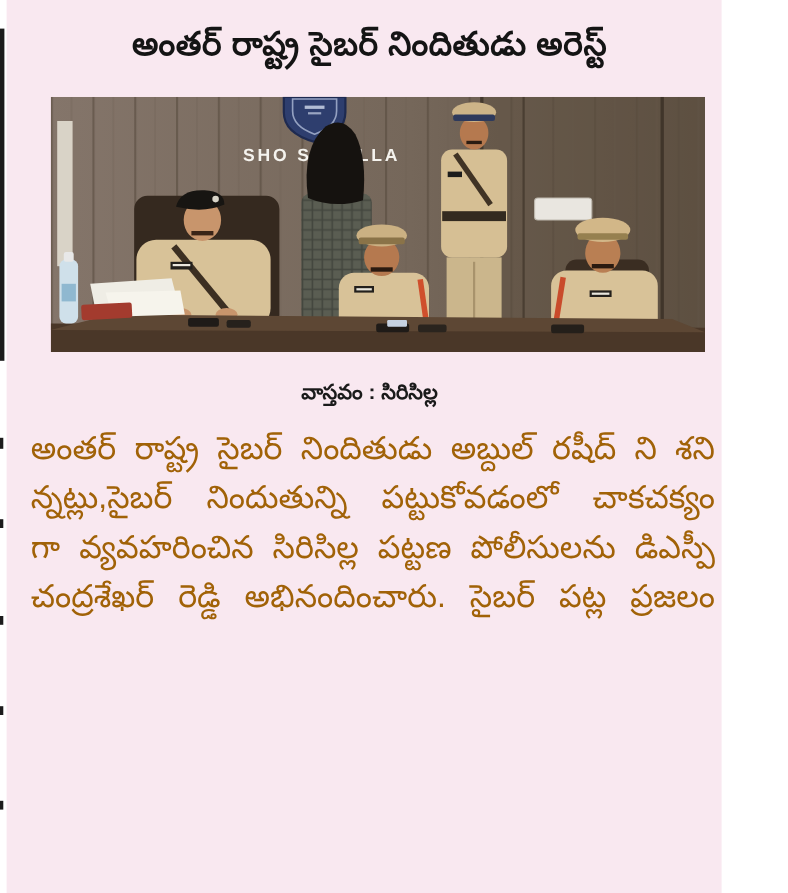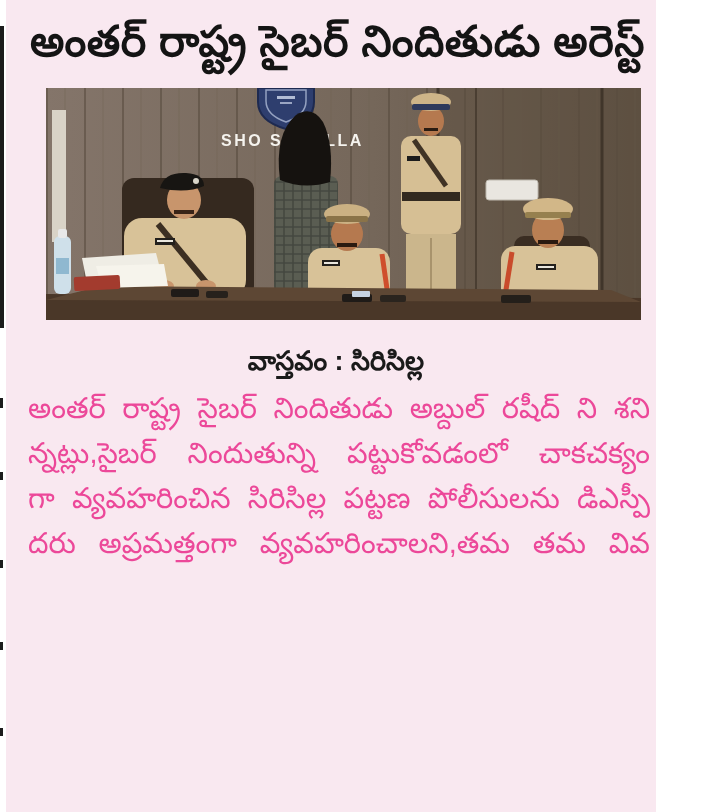--- a/index.html
+++ b/index.html
@@ -1,26 +1,26 @@
 <!DOCTYPE html>
 <html><head>
 <meta charset="utf-8">
 <style>
   html,body{margin:0;padding:0;background:#ffffff;}
   .page{position:relative;width:716px;height:812px;background:#ffffff;overflow:hidden;
         font-family:"Liberation Sans","DejaVu Sans",sans-serif;}
   .paper{position:absolute;left:6px;top:0;width:650px;height:812px;background:#f9e8f0;}
   .scan-strip{position:absolute;background:#1c1c1c;}
   .headline{position:absolute;left:30px;top:4px;width:612px;text-align:center;
-            font-size:43px;line-height:74px;font-weight:700;color:#141414;
+            font-size:30px;line-height:74px;font-weight:700;color:#141414;
             white-space:nowrap;letter-spacing:0.5px;}
   .photo{position:absolute;left:46px;top:88px;width:595px;height:232px;overflow:hidden;}
   .dateline{position:absolute;left:30px;top:346px;width:612px;text-align:center;
-            font-size:27px;font-weight:700;color:#1a1a1a;}
-  .body-text{position:absolute;left:28px;top:386px;width:622px;color:#ec4899;}
+            font-size:19px;font-weight:700;color:#1a1a1a;}
+  .body-text{position:absolute;left:28px;top:386px;width:622px;color:#a16207;}
   .body-line{font-size:29px;line-height:45px;height:45px;white-space:nowrap;
              text-align:justify;text-align-last:justify;overflow:hidden;}
 </style>
 </head>
 <body>
 
 <div class="page">
   <div class="paper"></div>
 
   <div class="scan-strip" style="left:0;top:26px;width:4px;height:302px;"></div>
@@ -151,15 +151,15 @@
       </g>
     </svg>
   </div>
 
   <div class="dateline">వాస్తవం : సిరిసిల్ల</div>
 
   <div class="body-text">
     <div class="body-line">అంతర్ రాష్ట్ర సైబర్ నిందితుడు అబ్దుల్ రషీద్ ని శని</div>
     <div class="body-line">న్నట్లు,సైబర్ నిందుతున్ని పట్టుకోవడంలో చాకచక్యం</div>
     <div class="body-line">గా వ్యవహరించిన సిరిసిల్ల పట్టణ పోలీసులను డిఎస్పీ</div>
-    <div class="body-line">దరు అప్రమత్తంగా వ్యవహరించాలని,తమ తమ వివ</div>
+    <div class="body-line">చంద్రశేఖర్ రెడ్డి అభినందించారు. సైబర్ పట్ల ప్రజలం</div>
   </div>
 </div>
 
 </body></html>

